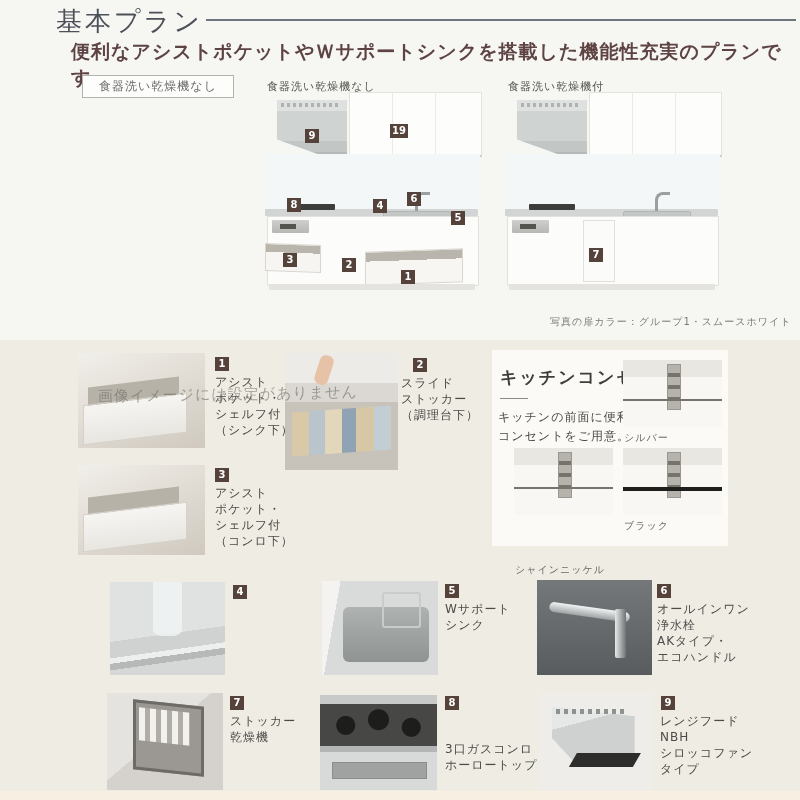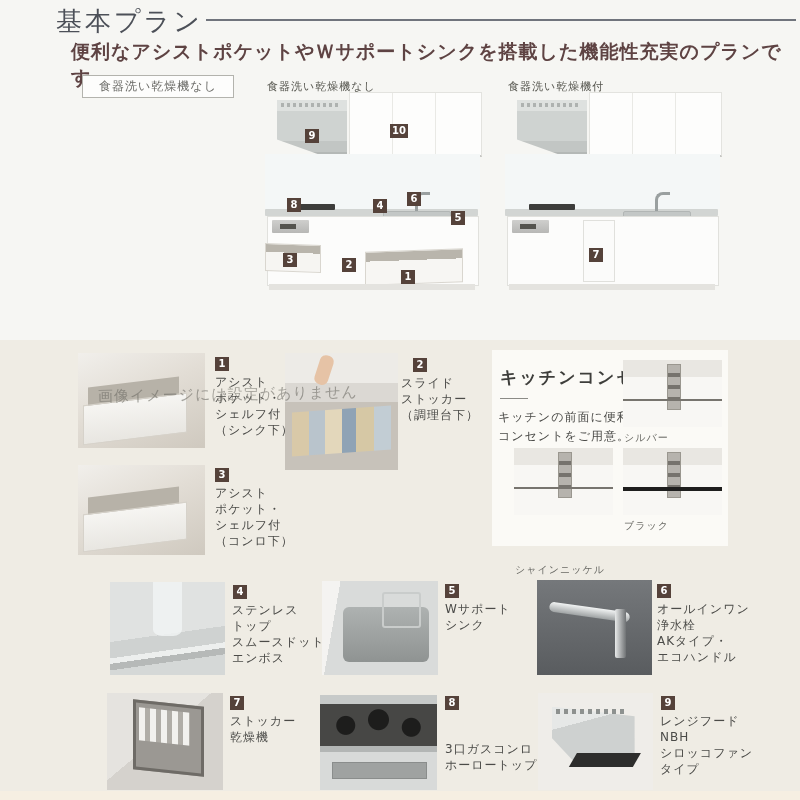--- a/index.html
+++ b/index.html
@@ -144,39 +144,40 @@
     <div class="drawer-open-3"></div>
     <div class="kick"></div>
     <span class="marker" style="left:136px;top:178px;">1</span>
     <span class="marker" style="left:77px;top:166px;">2</span>
     <span class="marker" style="left:18px;top:161px;">3</span>
     <span class="marker" style="left:108px;top:107px;">4</span>
     <span class="marker" style="left:186px;top:119px;">5</span>
     <span class="marker" style="left:142px;top:100px;">6</span>
     <span class="marker" style="left:22px;top:106px;">8</span>
     <span class="marker" style="left:40px;top:37px;">9</span>
-    <span class="marker" style="left:125px;top:32px;width:18px;">10</span>
+    <span class="marker" style="left:125px;top:32px;width:18px;">19</span>
   </div>
 
   <div class="abs kitchen-label" style="left:508px;top:79px;text-align:right;">食器洗い乾燥機付</div>
   <div class="abs kitchen" style="left:505px;top:92px;">
     <div class="hood"></div>
     <div class="wallcab"></div>
     <div class="backwall"></div>
     <div class="counter"></div>
     <div class="cooktop"></div>
     <div class="faucet"></div>
     <div class="sink"></div>
     <div class="base"></div>
     <div class="grill"></div>
     <div class="dw-panel"></div>
     <div class="kick"></div>
     <span class="marker" style="left:84px;top:156px;">7</span>
   </div>
 
+  <div class="abs caption">写真の扉カラー：グループ1・スムースホワイト</div>
 
   <div class="abs features-bg"></div>
 
   <div class="abs photo p1" style="left:78px;top:353px;width:127px;height:95px;"></div>
   <span class="marker" style="left:215px;top:357px;">1</span>
   <div class="abs feat-label" style="left:215px;top:374px;">アシスト
 ポケット・
 シェルフ付
 （シンク下）</div>
 
@@ -200,24 +201,20 @@
 コンセントをご用意。</div>
   <div class="abs photo po" style="left:623px;top:360px;width:99px;height:67px;"></div>
   <div class="abs po-caption" style="left:624px;top:431px;">シルバー</div>
   <div class="abs photo po" style="left:514px;top:448px;width:99px;height:67px;"></div>
   <div class="abs po-caption" style="left:515px;top:519px;margin-top:44px;">シャインニッケル</div>
   <div class="abs photo po po-black" style="left:623px;top:448px;width:99px;height:67px;"></div>
   <div class="abs po-caption" style="left:624px;top:519px;">ブラック</div>
 
   <div class="abs photo p4" style="left:110px;top:582px;width:115px;height:93px;"></div>
   <span class="marker" style="left:233px;top:585px;">4</span>
-  <div class="abs feat-label" style="left:232px;top:602px;">ステンレス
-トップ
-スムースドット
-エンボス</div>
 
   <div class="abs photo p5" style="left:322px;top:581px;width:116px;height:94px;"></div>
   <span class="marker" style="left:445px;top:584px;">5</span>
   <div class="abs feat-label" style="left:445px;top:601px;">Wサポート
 シンク</div>
 
   <div class="abs photo p6" style="left:537px;top:580px;width:115px;height:95px;"></div>
   <span class="marker" style="left:657px;top:584px;">6</span>
   <div class="abs feat-label" style="left:657px;top:601px;">オールインワン
 浄水栓

